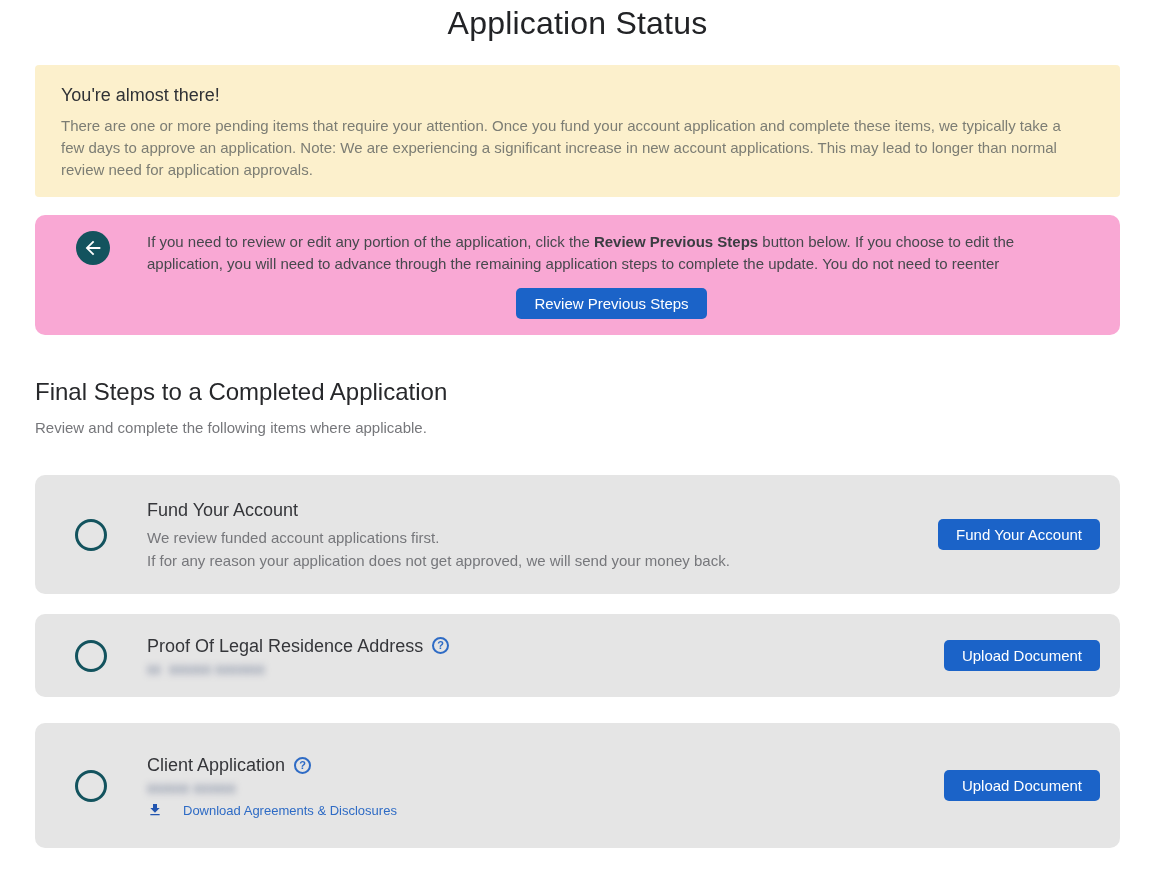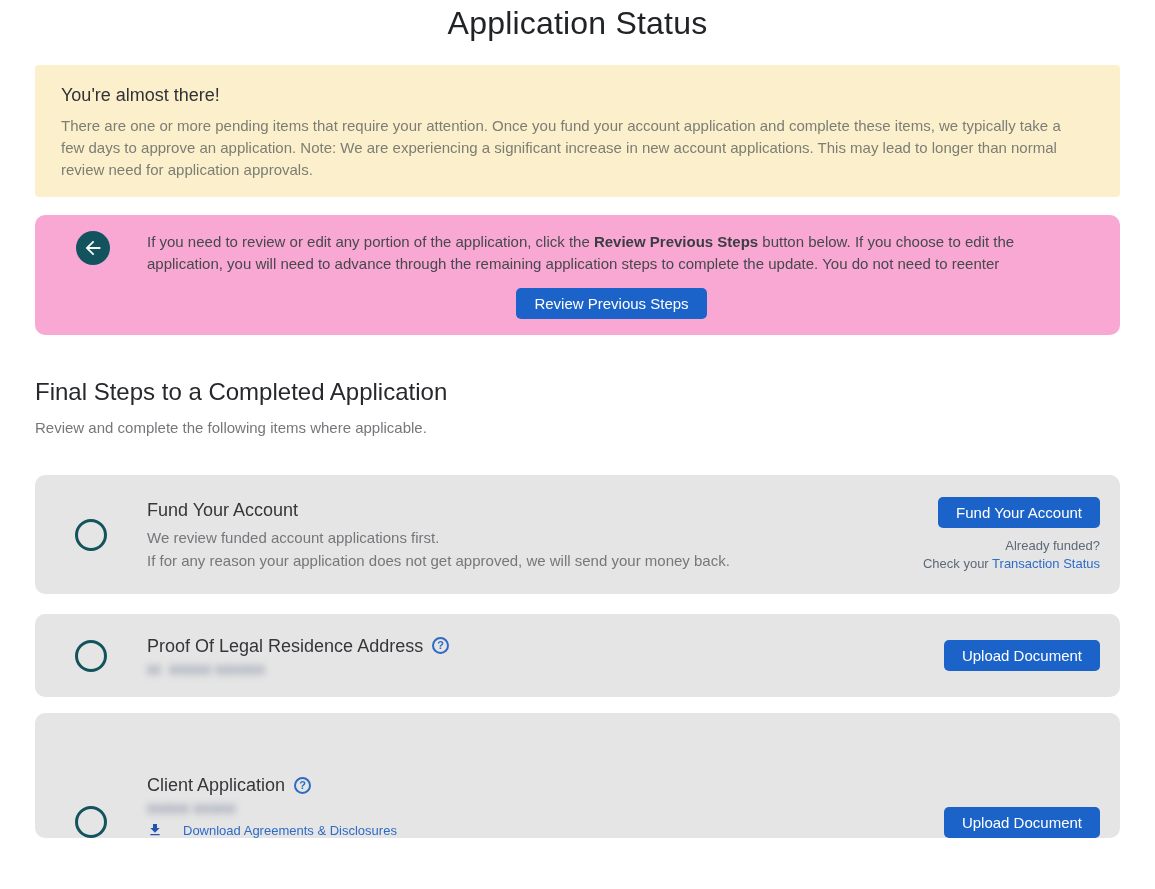--- a/index.html
+++ b/index.html
@@ -52,21 +52,21 @@
   }
   .section-sub { font-size: 15px; color: #76777b; margin: 12px 0 0; line-height: 18px; }
 
   
   .card {
     background: #e5e5e5; border-radius: 10px;
     padding: 0 20px 0 40px; display: flex; align-items: center;
   }
   .card.c1 { min-height: 119px; margin-top: 38px; }
   .card.c2 { min-height: 83px;  margin-top: 20px; }
-  .card.c3 { min-height: 125px; margin-top: 16px; align-items: flex-end; }
+  .card.c3 { min-height: 125px; margin-top: 26px; }
   .status-circle {
     width: 32px; height: 32px; border: 3px solid #13535e; border-radius: 50%;
     flex: none; margin-right: 40px;
   }
   .card-main { flex: 1; min-width: 0; }
   .card-title {
     font-size: 18px; color: #35363a; line-height: 24px;
     display: flex; align-items: center; gap: 9px;
   }
   .help-icon {
@@ -133,24 +133,20 @@
     <span class="status-circle"></span>
     <div class="card-main">
       <div class="card-title">
           <span>Fund Your Account</span>
         </div>
       <div class="card-line first-line">We review funded account applications first.</div>
       <div class="card-line">If for any reason your application does not get approved, we will send your money back.</div>
     </div>
     <div class="card-aside">
       <button class="btn">Fund Your Account</button>
-      <div class="aside-text">
-        <div>Already funded?</div>
-        <div><span>Check your </span><a class="link">Transaction Status</a></div>
-      </div>
     </div>
   </section>
 
   <section class="card c2">
     <span class="status-circle"></span>
     <div class="card-main">
       <div class="card-title">
         <span>Proof Of Legal Residence Address</span>
         <span class="help-icon">?</span>
       </div>

